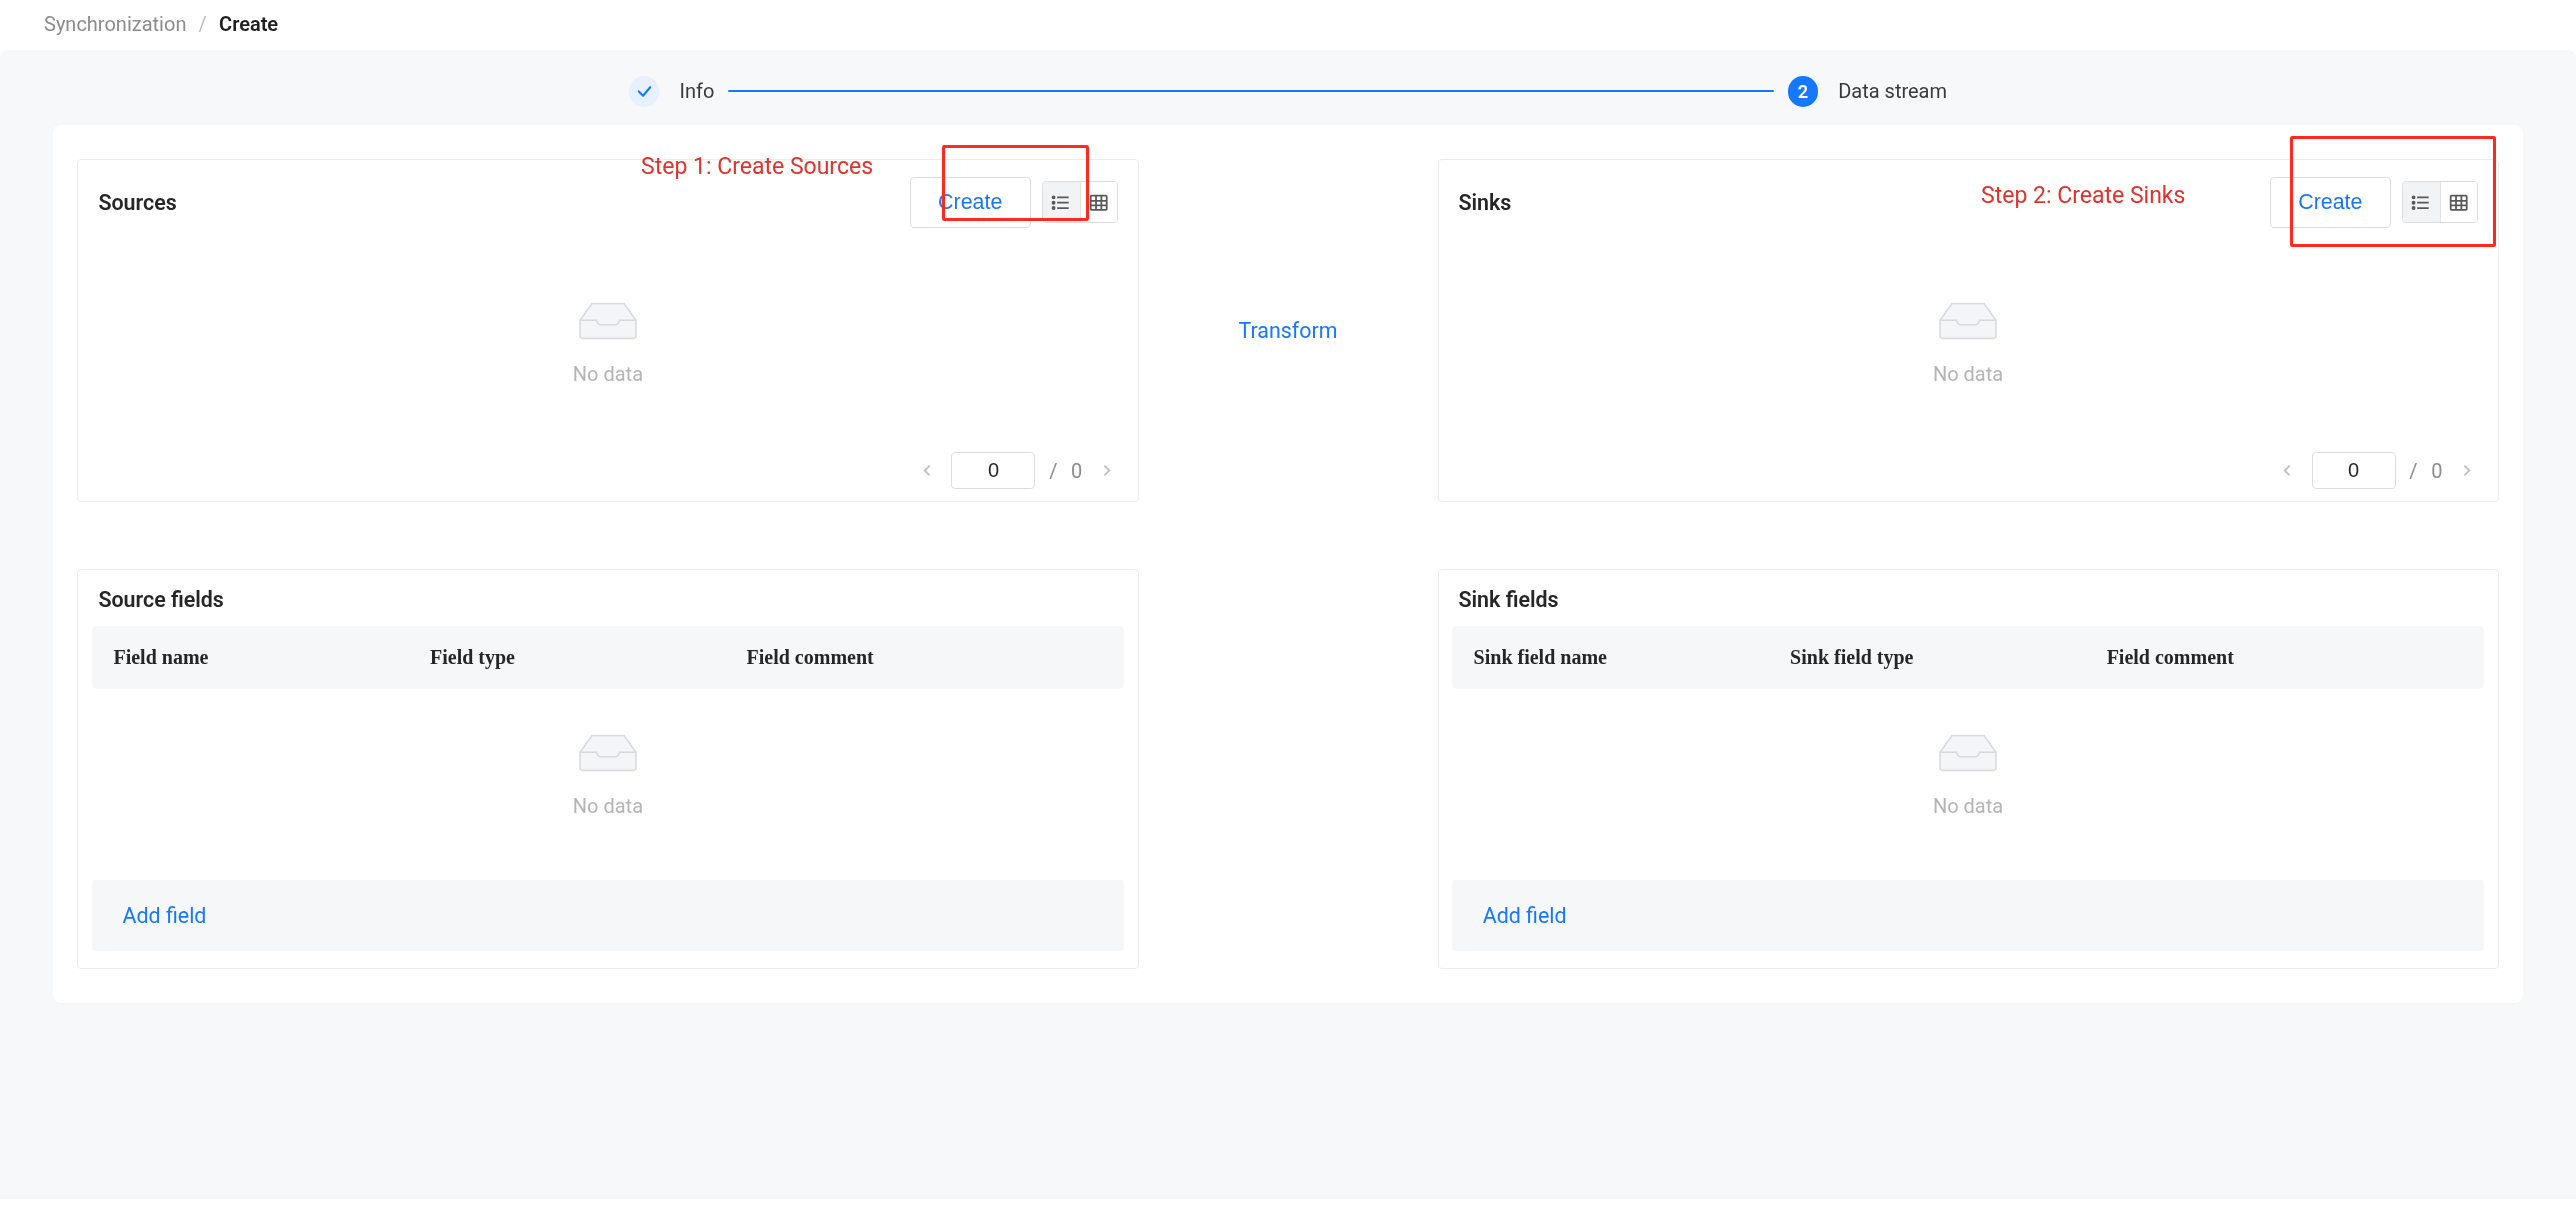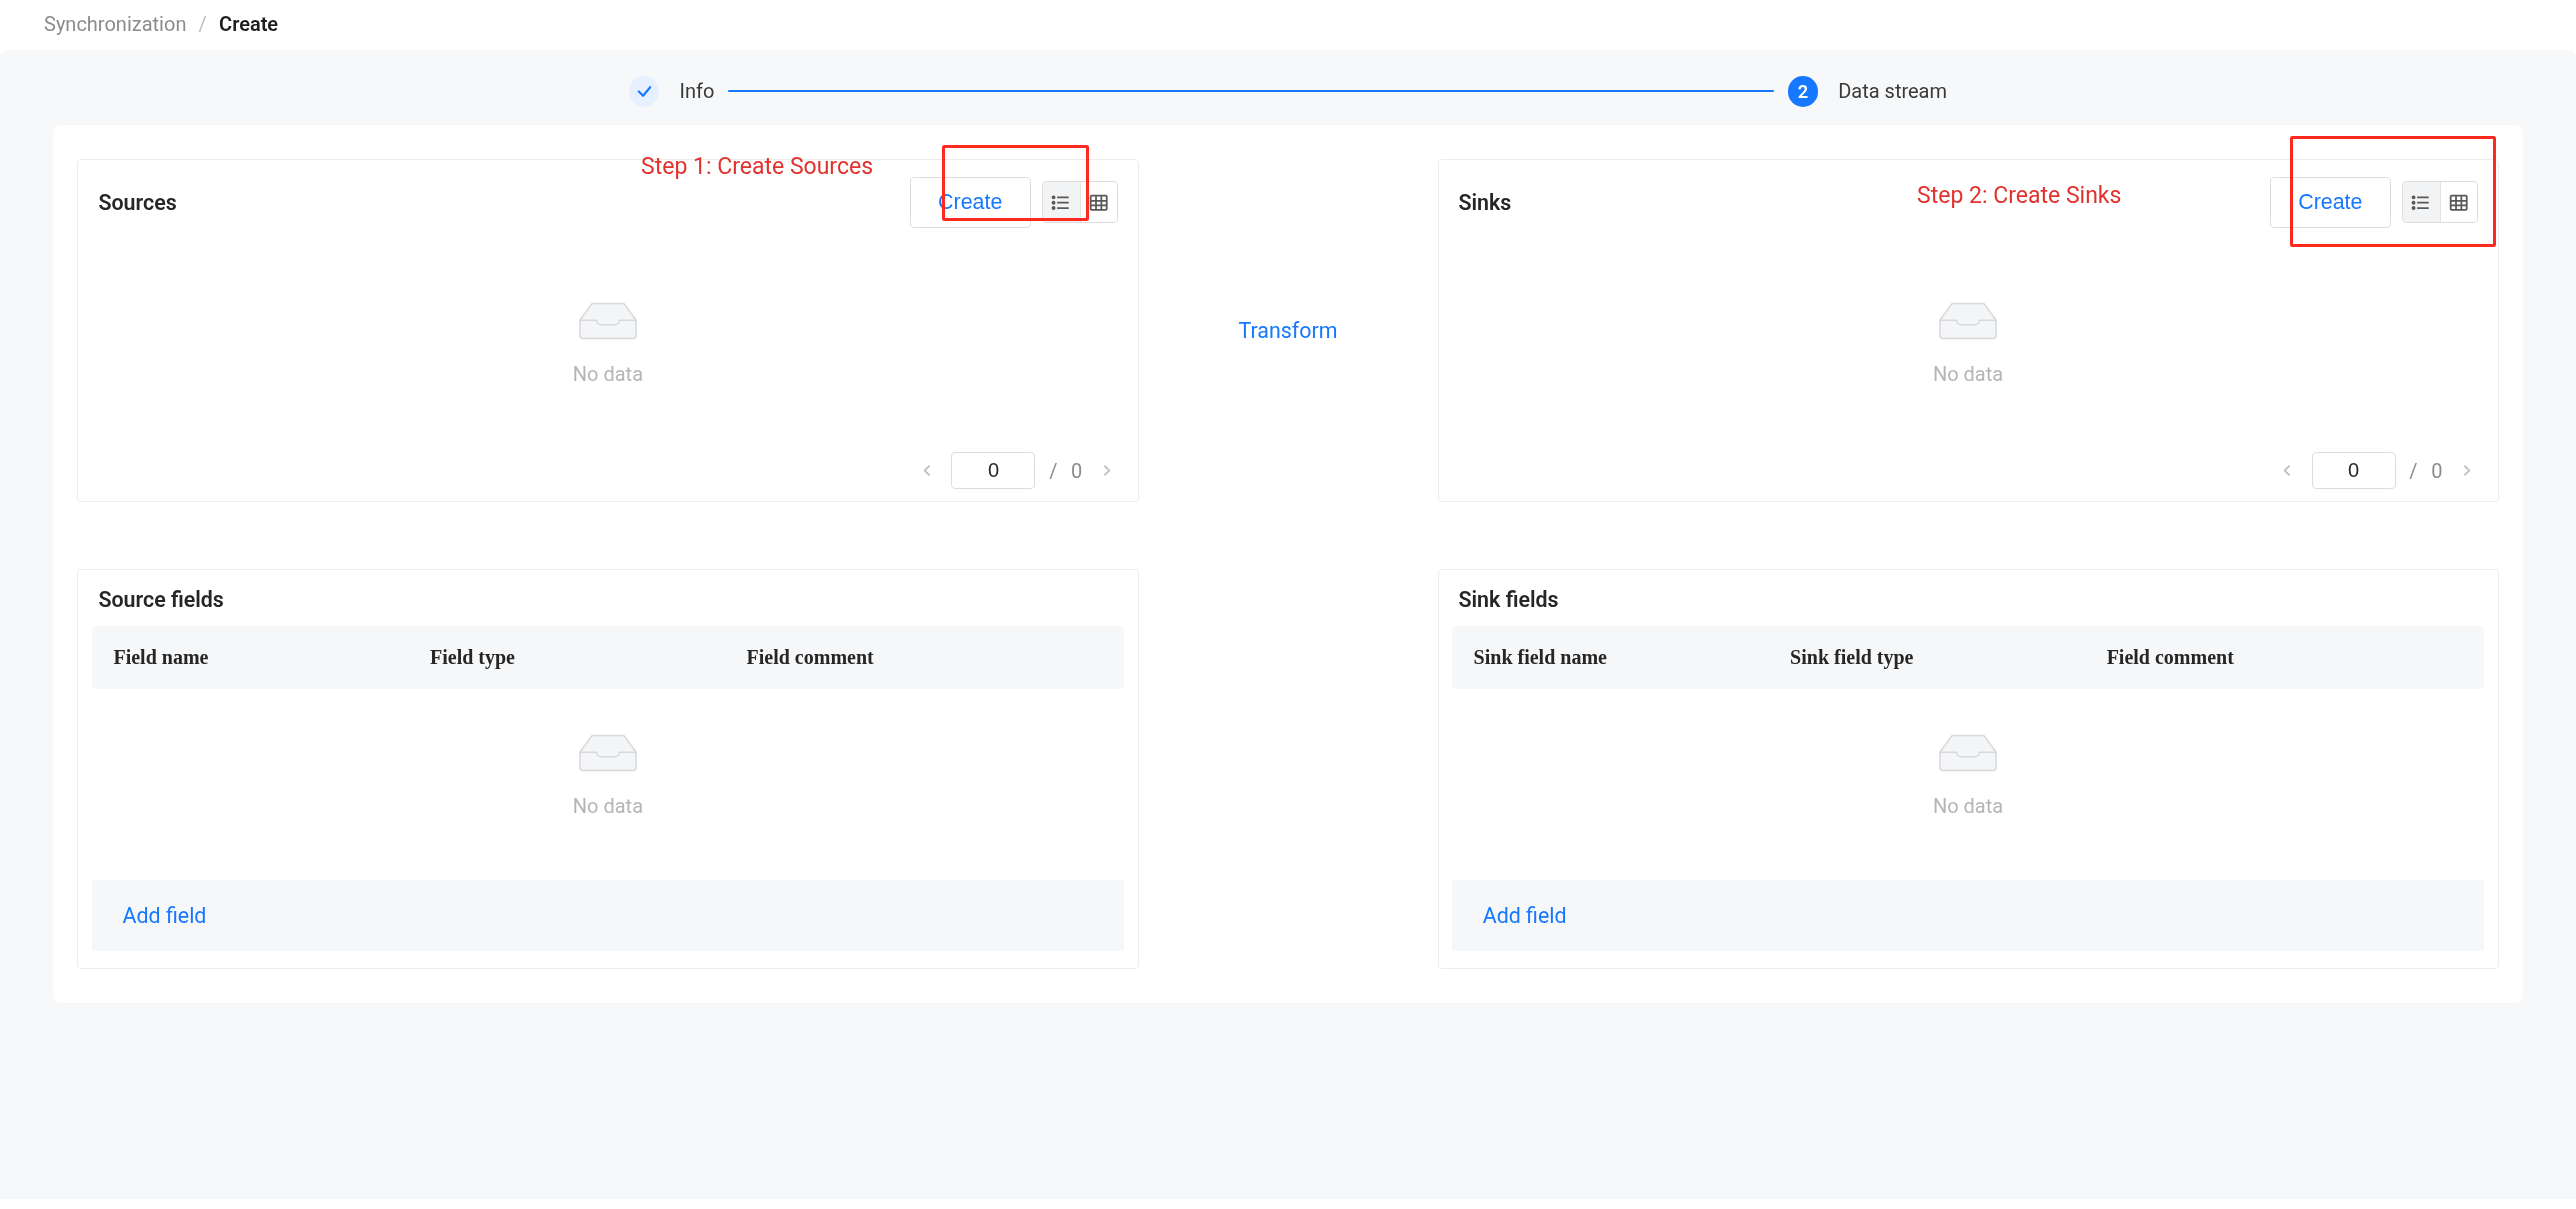--- a/index.html
+++ b/index.html
@@ -345,17 +345,17 @@
         </div>
       </div>
 
     </div>
 
   </div>
 
   <div class="callout" style="left:641px;top:153px">Step 1:  Create Sources</div>
   <div class="redbox" style="left:942px;top:145px;width:147px;height:76px"></div>
 
-  <div class="callout" style="left:1917px;top:182px">Step 2:  Create Sinks</div>
+  <div class="callout" style="left:1981px;top:182px">Step 2:  Create Sinks</div>
   <div class="redbox" style="left:2290px;top:136px;width:206px;height:111px"></div>
 
 </div>
 
 
 </body></html>

